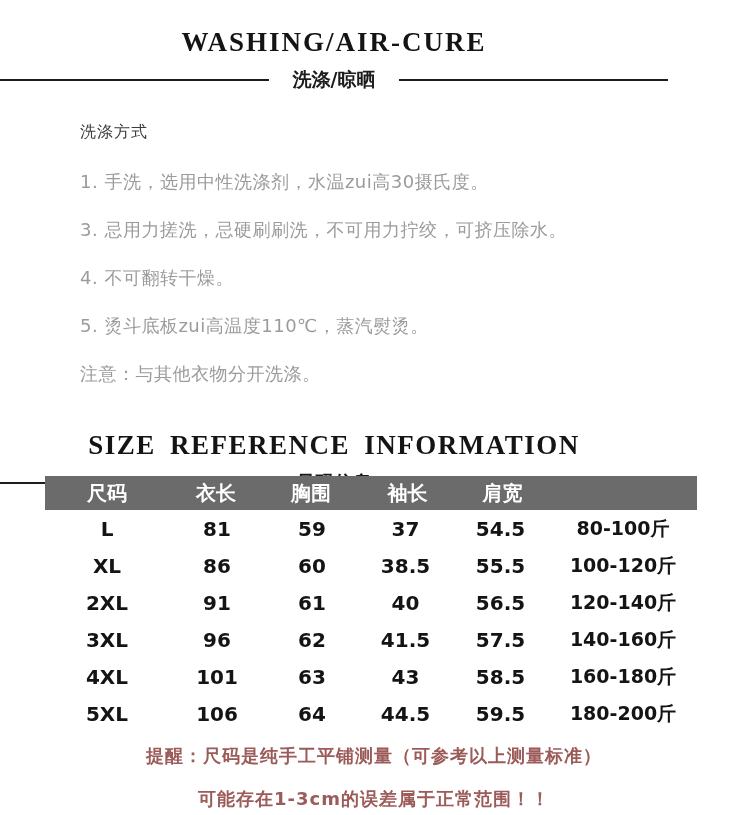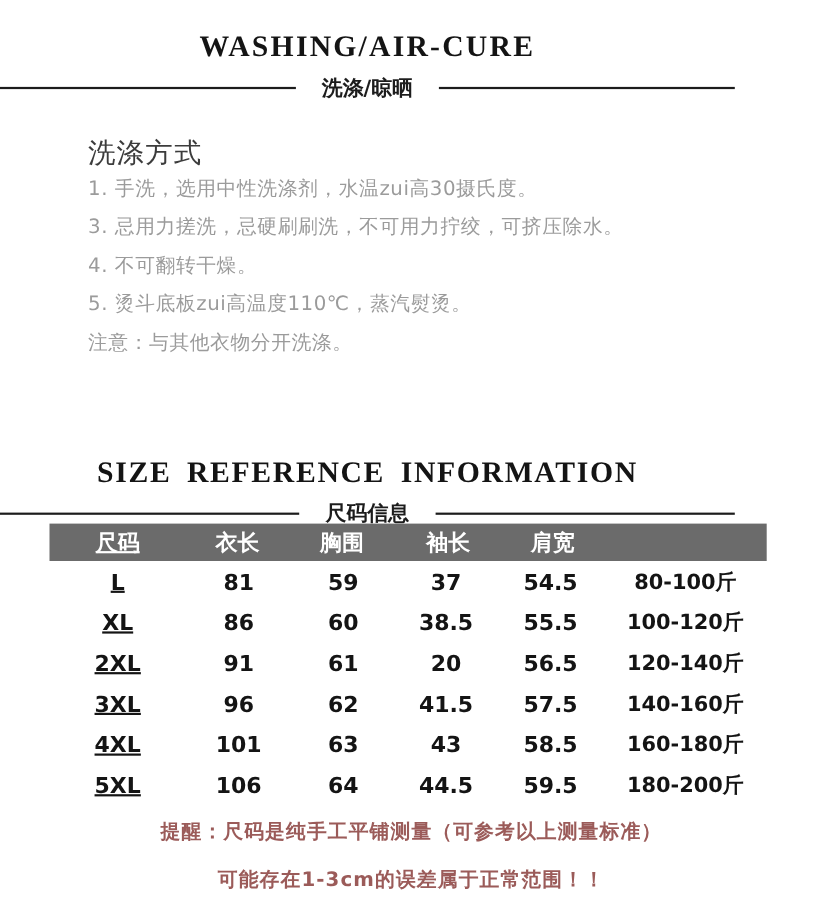--- a/index.html
+++ b/index.html
@@ -26,35 +26,35 @@
     display:flex;align-items:center;justify-content:center;
     margin-top:9px;width:100%;
   }
   .banner-zh-row .rule{flex:1 1 auto;height:0;border-top:2px solid #1c1c1c;}
   .banner-zh{
     flex:0 0 auto;padding:0 24px;
     font-size:19px;font-weight:bold;color:#1c1c1c;white-space:nowrap;
   }
   
   .wash{position:absolute;left:80px;top:122px;width:620px;}
-  .wash-heading{font-size:25px;color:#3c3c3c;margin-bottom:8px;letter-spacing:1px;}
+  .wash-heading{font-size:16px;color:#3c3c3c;margin-bottom:26px;letter-spacing:1px;}
   .wash-item{
     font-size:18px;color:#9b9b9b;letter-spacing:0.5px;
-    margin-bottom:17px;line-height:18px;white-space:nowrap;
+    margin-bottom:17px;line-height:18px;white-space:nowrap;margin-top:30px;
   }
   
   .size-table{position:absolute;left:45px;top:476px;width:652px;}
   .thead{
     display:flex;height:34px;background:var(--header-bg);
     align-items:center;
   }
   .thead .tcell{color:#ffffff;font-weight:bold;font-size:20px;}
   .trow{display:flex;height:37px;align-items:center;}
   .tcell{text-align:center;font-weight:bold;font-size:20px;color:#141414;white-space:nowrap;}
-  .col0{width:124px;text-decoration:underline;}
+  .col0{width:124px;}
   .col1{width:96px;}
   .col2{width:94px;}
   .col3{width:93px;}
   .col4{width:97px;}
   .col5{width:148px;font-size:19px;}
   
   .notes{position:absolute;left:0;top:744px;width:748px;text-align:center;}
   .note-line{
     font-size:18px;font-weight:bold;color:var(--note-color);
     letter-spacing:1px;margin-bottom:19px;white-space:nowrap;
@@ -78,21 +78,21 @@
     <div class="wash-heading">洗涤方式</div>
     <div>
         <div class="wash-item">1. 手洗，选用中性洗涤剂，水温zui高30摄氏度。</div>
         <div class="wash-item">3. 忌用力搓洗，忌硬刷刷洗，不可用力拧绞，可挤压除水。</div>
         <div class="wash-item">4. 不可翻转干燥。</div>
         <div class="wash-item">5. 烫斗底板zui高温度110℃，蒸汽熨烫。</div>
         <div class="wash-item">注意：与其他衣物分开洗涤。</div>
       </div>
   </div>
 
-  <div class="banner" style="top:414px;">
+  <div class="banner" style="top:430px;">
     <div class="banner-en" style="letter-spacing:1.5px;">SIZE REFERENCE INFORMATION</div>
     <div class="banner-zh-row">
       <div class="rule"></div>
       <div class="banner-zh">尺码信息</div>
       <div class="rule"></div>
     </div>
   </div>
 
   <div class="size-table">
     <div class="thead">
@@ -117,21 +117,21 @@
           <div class="tcell col1">86</div>
           <div class="tcell col2">60</div>
           <div class="tcell col3">38.5</div>
           <div class="tcell col4">55.5</div>
           <div class="tcell col5">100-120斤</div>
         </div>
         <div class="trow">
           <div class="tcell col0">2XL</div>
           <div class="tcell col1">91</div>
           <div class="tcell col2">61</div>
-          <div class="tcell col3">20</div>
+          <div class="tcell col3">40</div>
           <div class="tcell col4">56.5</div>
           <div class="tcell col5">120-140斤</div>
         </div>
         <div class="trow">
           <div class="tcell col0">3XL</div>
           <div class="tcell col1">96</div>
           <div class="tcell col2">62</div>
           <div class="tcell col3">41.5</div>
           <div class="tcell col4">57.5</div>
           <div class="tcell col5">140-160斤</div>

